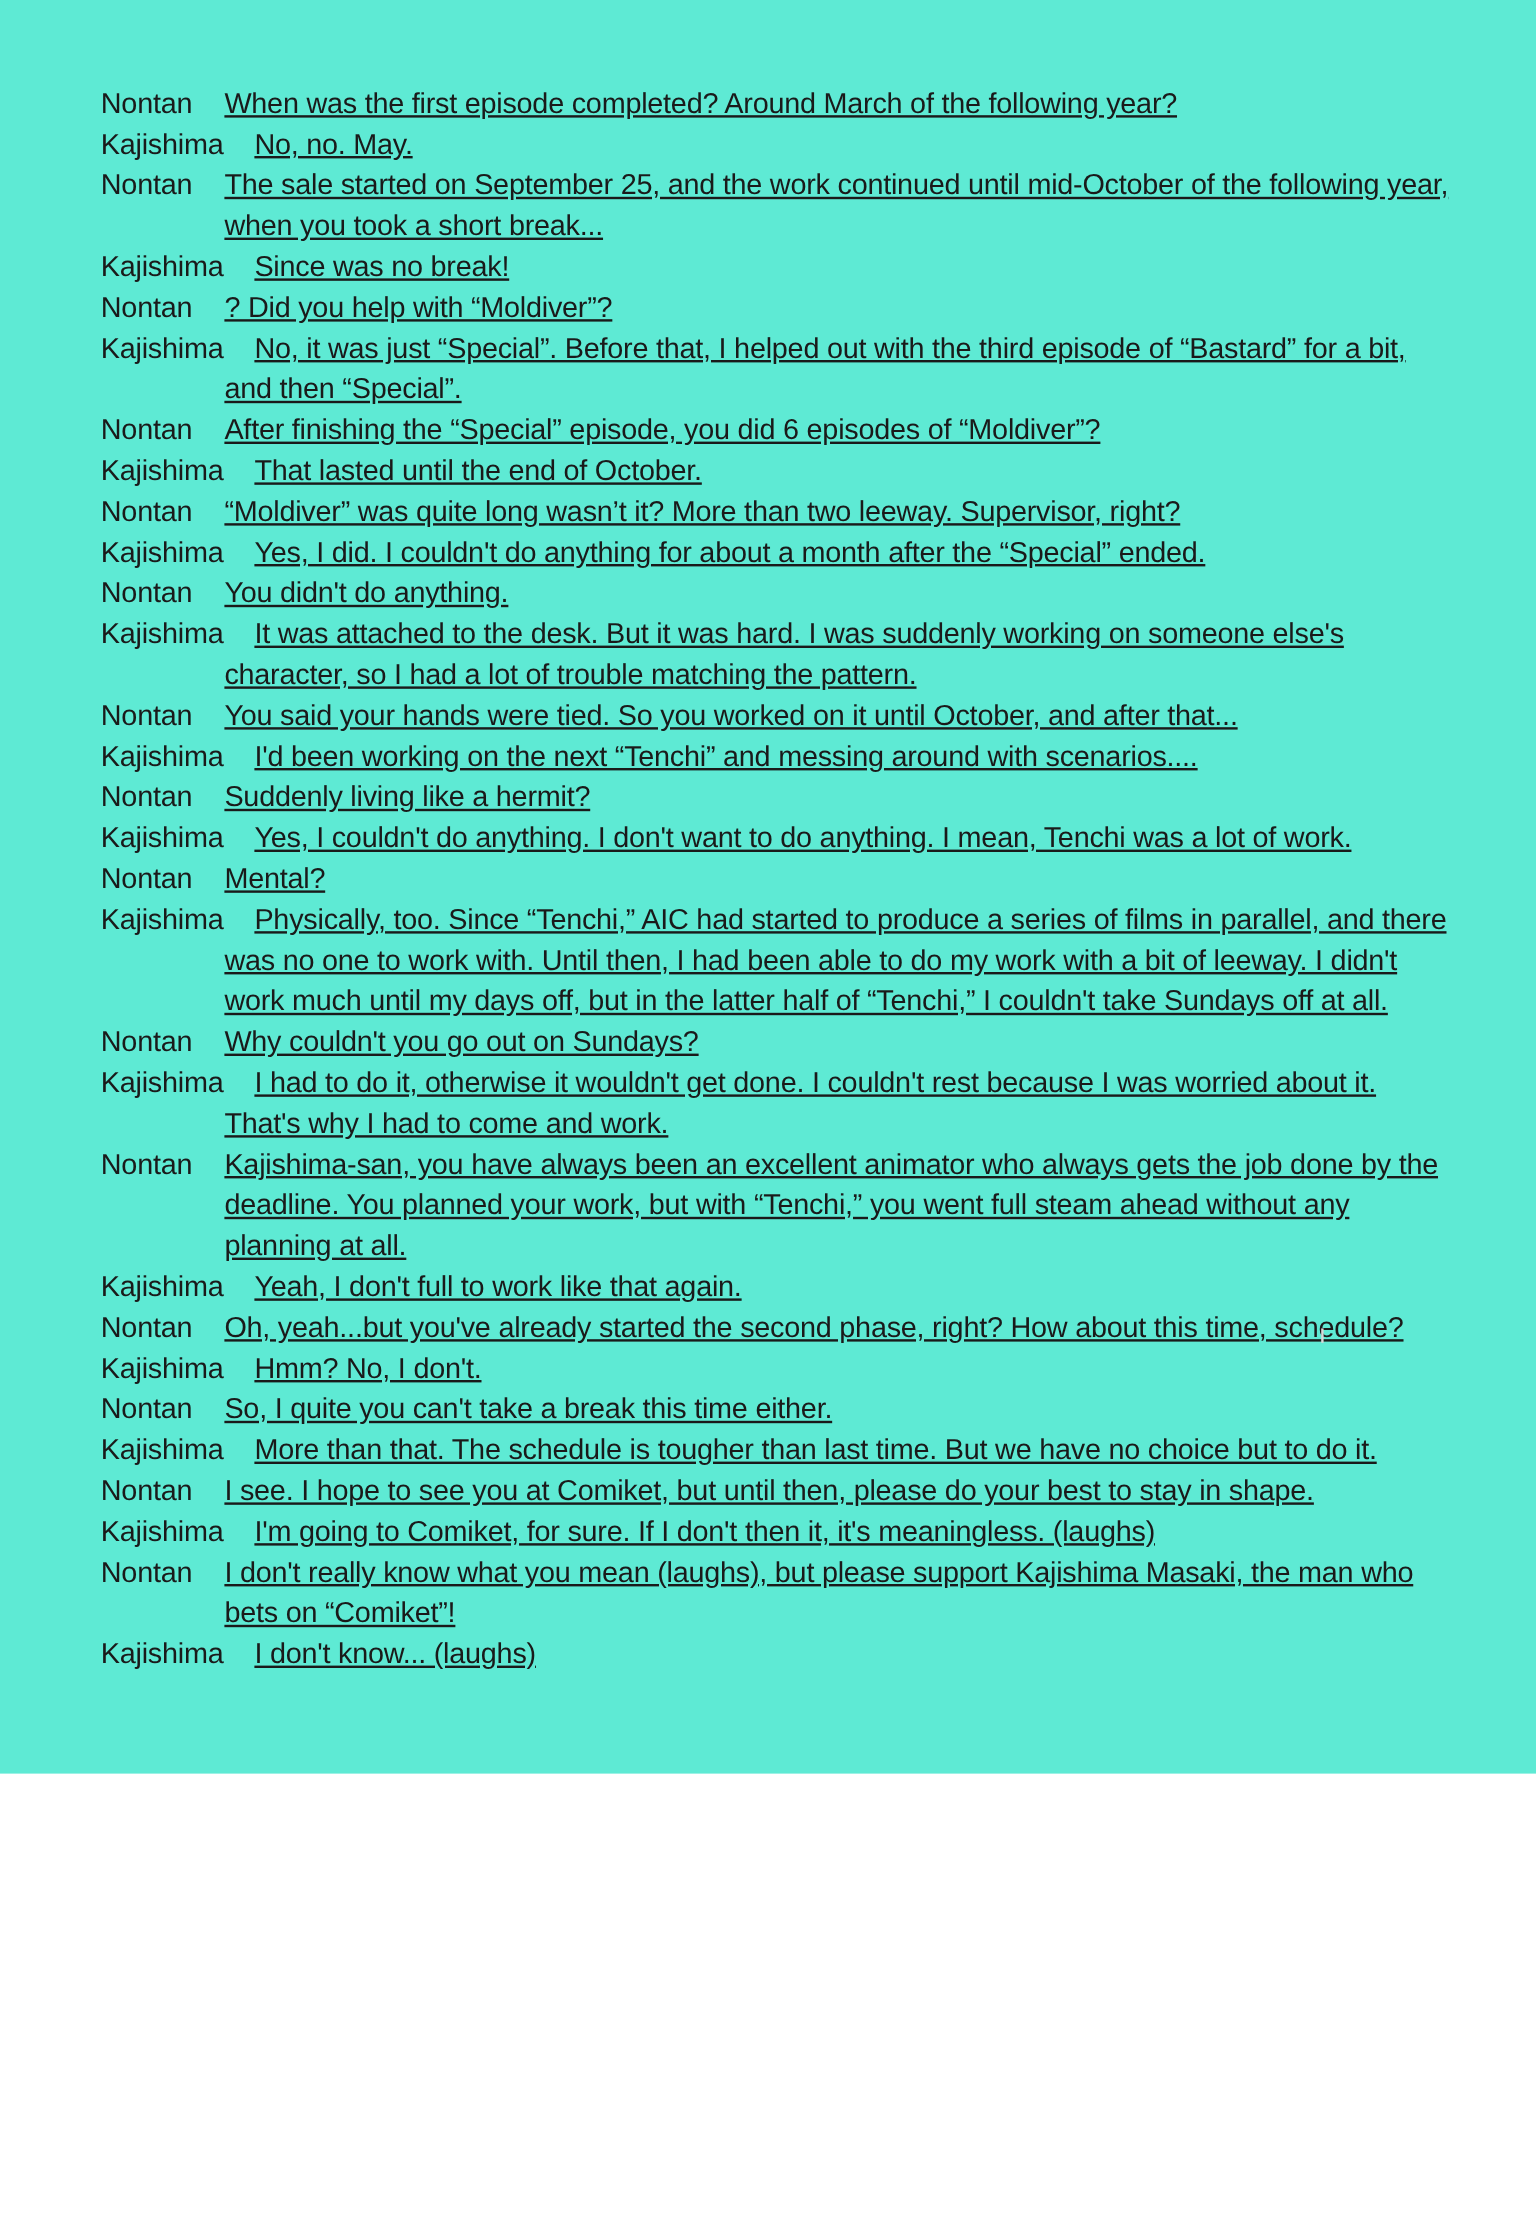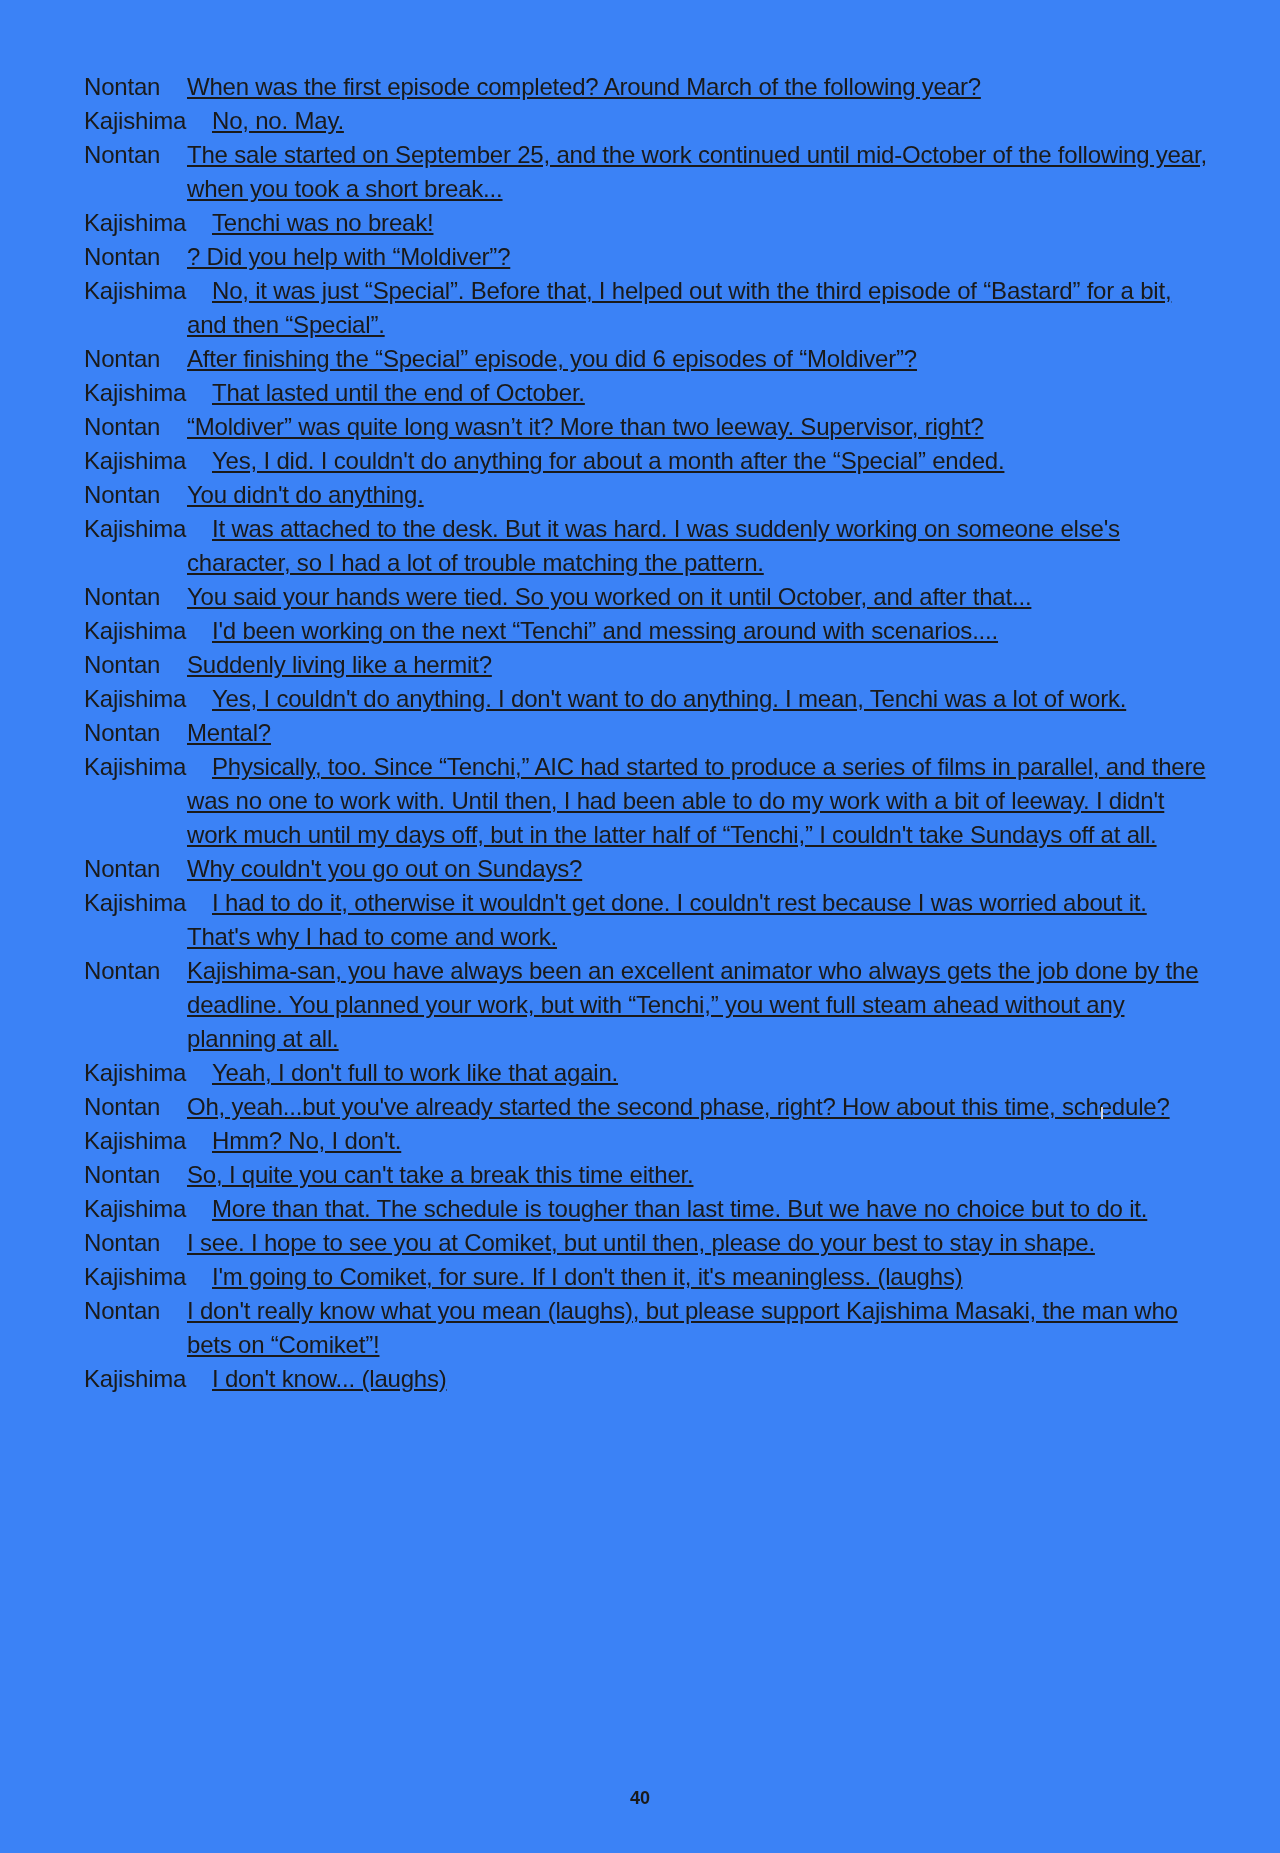--- a/index.html
+++ b/index.html
@@ -13,22 +13,22 @@
       position: relative;
       overflow: hidden;
       font-family: "Liberation Sans", "DejaVu Sans", sans-serif;
       color: #1a1a1a;
     }
     .page {
       position: absolute;
       left: 0;
       top: 0;
       width: 1280px;
-      height: 1853px;
-      background: #3b82f6;
+      height: 1478px;
+      background: #5eead4;
     }
     .transcript {
       position: absolute;
       left: 84px;
       top: 70px;
       width: 1130px;
     }
     .turn {
       position: relative;
       font-size: 24px;
@@ -77,21 +77,21 @@
     <div class="turn kajishima">
       <span class="speaker">Kajishima</span>
       <span class="utterance">No, no. May.</span>
     </div>
     <div class="turn nontan">
       <span class="speaker">Nontan</span>
       <span class="utterance">The sale started on September 25, and the work continued until mid-October of the following year, when you took a short break...</span>
     </div>
     <div class="turn kajishima">
       <span class="speaker">Kajishima</span>
-      <span class="utterance">Tenchi was no break!</span>
+      <span class="utterance">Since was no break!</span>
     </div>
     <div class="turn nontan">
       <span class="speaker">Nontan</span>
       <span class="utterance">? Did you help with “Moldiver”?</span>
     </div>
     <div class="turn kajishima">
       <span class="speaker">Kajishima</span>
       <span class="utterance">No, it was just “Special”. Before that, I helped out with the third episode of “Bastard” for a bit, and then “Special”.</span>
     </div>
     <div class="turn nontan">
@@ -187,14 +187,13 @@
       <span class="utterance">I don't really know what you mean (laughs), but please support Kajishima Masaki, the man who bets on “Comiket”!</span>
     </div>
     <div class="turn kajishima">
       <span class="speaker">Kajishima</span>
       <span class="utterance">I don't know... (laughs)</span>
     </div>
   </div>
 
   <div class="speck" style="left:1101px; top:1107px; height:12px;"></div>
 
-  <div class="page-number">40</div>
 </div>
 
 </body></html>

